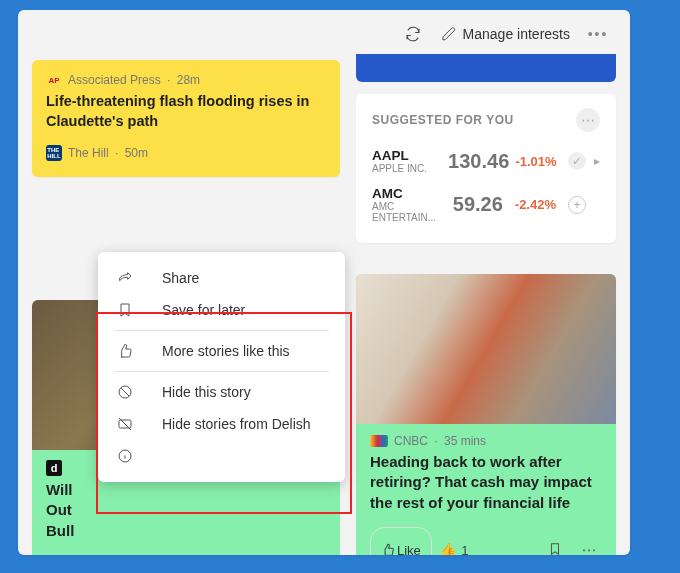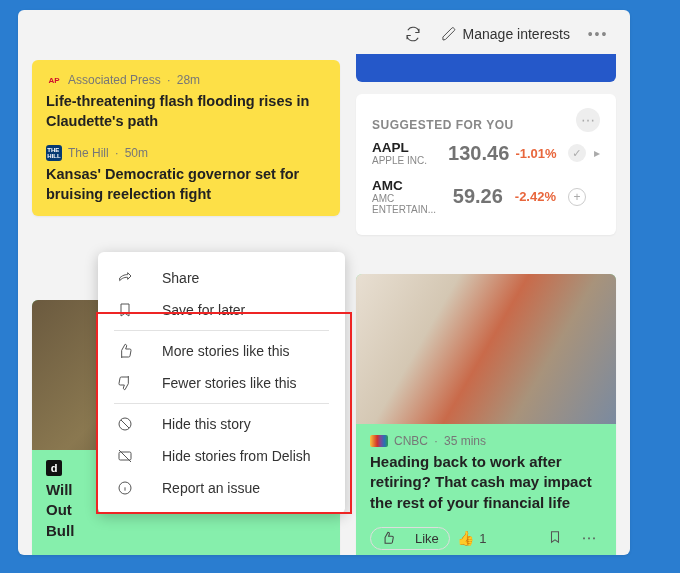--- a/index.html
+++ b/index.html
@@ -16,40 +16,40 @@
   .card{background:#fde047;border-radius:6px;padding:12px 14px;box-shadow:0 1px 2px rgba(0,0,0,.05);margin-bottom:12px}
   .src{display:flex;align-items:center;gap:6px;font-size:12px;color:#777;margin-bottom:4px}
   .src-logo{width:16px;height:16px;border-radius:3px;display:inline-flex;align-items:center;justify-content:center;font-size:8px;font-weight:700}
   .ap{color:#d0102d}
   .hill{background:#053a73;color:#fff}
   .cnbc{font-size:9px;font-weight:700}
   .headline{font-weight:600;color:#222;line-height:1.35;font-size:14.5px}
   .news-card .story + .story{margin-top:14px}
   .bluebar{height:28px;background:#2558c9;border-radius:0 0 6px 6px;margin-top:-6px;margin-bottom:12px}
   .suggested{background:#fff;border-radius:6px;padding:14px 16px;box-shadow:0 1px 2px rgba(0,0,0,.05)}
-  .sug-head{display:flex;align-items:flex-end;justify-content:space-between;margin-bottom:2px}
+  .sug-head{display:flex;align-items:center;justify-content:space-between;margin-bottom:10px}
   .sug-title{font-size:12px;font-weight:700;letter-spacing:.5px;color:#888}
   .circle{width:24px;height:24px;border-radius:50%;background:#eee;display:inline-flex;align-items:center;justify-content:center;color:#aaa;font-size:14px}
   .stock-row{display:flex;align-items:center;padding:6px 0;gap:8px}
   .tick{width:74px}
   .tick .sym{font-weight:700;font-size:13.5px;color:#222}
   .tick .co{font-size:10px;color:#888;text-transform:uppercase}
   .price{width:56px;text-align:right;font-weight:700;font-size:20px;color:#737373}
   .chg{width:52px;text-align:center;font-weight:600;font-size:13px;color:#e8663c}
   .rowend{width:18px;text-align:center;color:#bbb}
   .caret{color:#aaa;font-size:12px}
   .plus{border:1px solid #ccc;border-radius:50%;width:16px;height:16px;display:inline-flex;align-items:center;justify-content:center;color:#aaa;font-size:12px}
   .imgcard{background:#86efac;border-radius:6px;overflow:hidden;box-shadow:0 1px 2px rgba(0,0,0,.05)}
   .imgplace{height:150px}
   .imgL{background:linear-gradient(135deg,#6b5a3f 0,#8a7850 40%,#3f3520 100%)}
   .imgR{background:linear-gradient(120deg,#e8dfd2 0,#d4c7b3 30%,#c96a4a 50%,#a8937b 70%,#7a8aa0 100%)}
   .imgbody{padding:10px 14px 12px}
   .imgcard .headline{font-size:15px}
   .cardfoot{display:flex;align-items:center;gap:8px;margin-top:14px}
-  .like-btn{display:flex;align-items:center;gap:20px;border:1px solid #ddd;border-radius:14px;padding:3px 10px;font-size:13px;color:#333;cursor:pointer}
+  .like-btn{display:flex;align-items:center;gap:2px;border:1px solid #ddd;border-radius:14px;padding:15px 10px;font-size:13px;color:#333;cursor:pointer}
   .thumb{width:14px;height:14px}
   .reacts{display:flex;align-items:center;gap:4px;font-size:13px;color:#444}
   .emoji{font-size:14px}
   .spacer{flex:1}
   .mini-btn{width:26px;text-align:center;color:#555;cursor:pointer;font-size:15px}
   .context{position:absolute;left:80px;top:242px;width:247px;background:#fff;border-radius:6px;box-shadow:0 3px 14px rgba(0,0,0,.22);padding:10px 0;z-index:20}
   .ctx-item{display:flex;align-items:center;gap:28px;padding:8px 18px;font-size:14px;color:#333;cursor:pointer}
   .ctx-item .ico{width:18px;display:inline-flex;justify-content:center;color:#666}
   .ctx-item .ico svg{width:16px;height:16px;stroke:#555;fill:none;stroke-width:1.5}
   .ctx-sep{height:1px;background:#e2e2e2;margin:4px 16px}
@@ -92,21 +92,20 @@
             </div>
             <div class="headline">Life-threatening flash flooding rises in Claudette's path</div>
           </div>
           <div class="story">
             <div class="src">
               <span class="src-logo hill" style="font-size:6px;line-height:1">THE<br>HILL</span>
               <span>The Hill</span>
               <span>·</span>
               <span>50m</span>
             </div>
-            <div class="headline">Kansas' Democratic governor set for bruising reelection fight</div>
           </div>
         </div>
 
         <div class="btmL">
           <div class="imgcard trunc">
             <div class="imgplace imgL"></div>
             <div class="imgbody">
               <div class="src">
                 <span class="delish">d</span>
                 <span style="visibility:hidden">Delish</span>
@@ -211,28 +210,20 @@
       </div>
       <div class="ctx-sep"></div>
       <div class="ctx-item">
         <span class="ico">
             <svg viewBox="0 0 24 24">
               <path d="M7 22V11l5-9c1.5 0 2.5 1 2.5 2.5L13 9h6a2 2 0 0 1 2 2.3l-1.5 8a2 2 0 0 1-2 1.7H7z"></path>
             </svg>
           </span>
         <span>More stories like this</span>
       </div>
-      <div class="ctx-item">
-        <span class="ico">
-            <svg viewBox="0 0 24 24">
-              <path d="M17 2v11l-5 9c-1.5 0-2.5-1-2.5-2.5L11 15H5a2 2 0 0 1-2-2.3l1.5-8A2 2 0 0 1 6.5 3H17z"></path>
-            </svg>
-          </span>
-        <span>Fewer stories like this</span>
-      </div>
       <div class="ctx-sep"></div>
       <div class="ctx-item">
         <span class="ico">
             <svg viewBox="0 0 24 24">
               <circle cx="12" cy="12" r="9"></circle>
               <path d="M6 6l12 12"></path>
             </svg>
           </span>
         <span>Hide this story</span>
       </div>
@@ -245,19 +236,18 @@
           </span>
         <span>Hide stories from Delish</span>
       </div>
       <div class="ctx-item">
         <span class="ico">
             <svg viewBox="0 0 24 24">
               <circle cx="12" cy="12" r="9"></circle>
               <path d="M12 8v.01M12 11v5"></path>
             </svg>
           </span>
-        <span>Report an issue</span>
       </div>
     </div>
 
     <div class="highlight"></div>
   </div>
 </div>
 
 </body></html>

